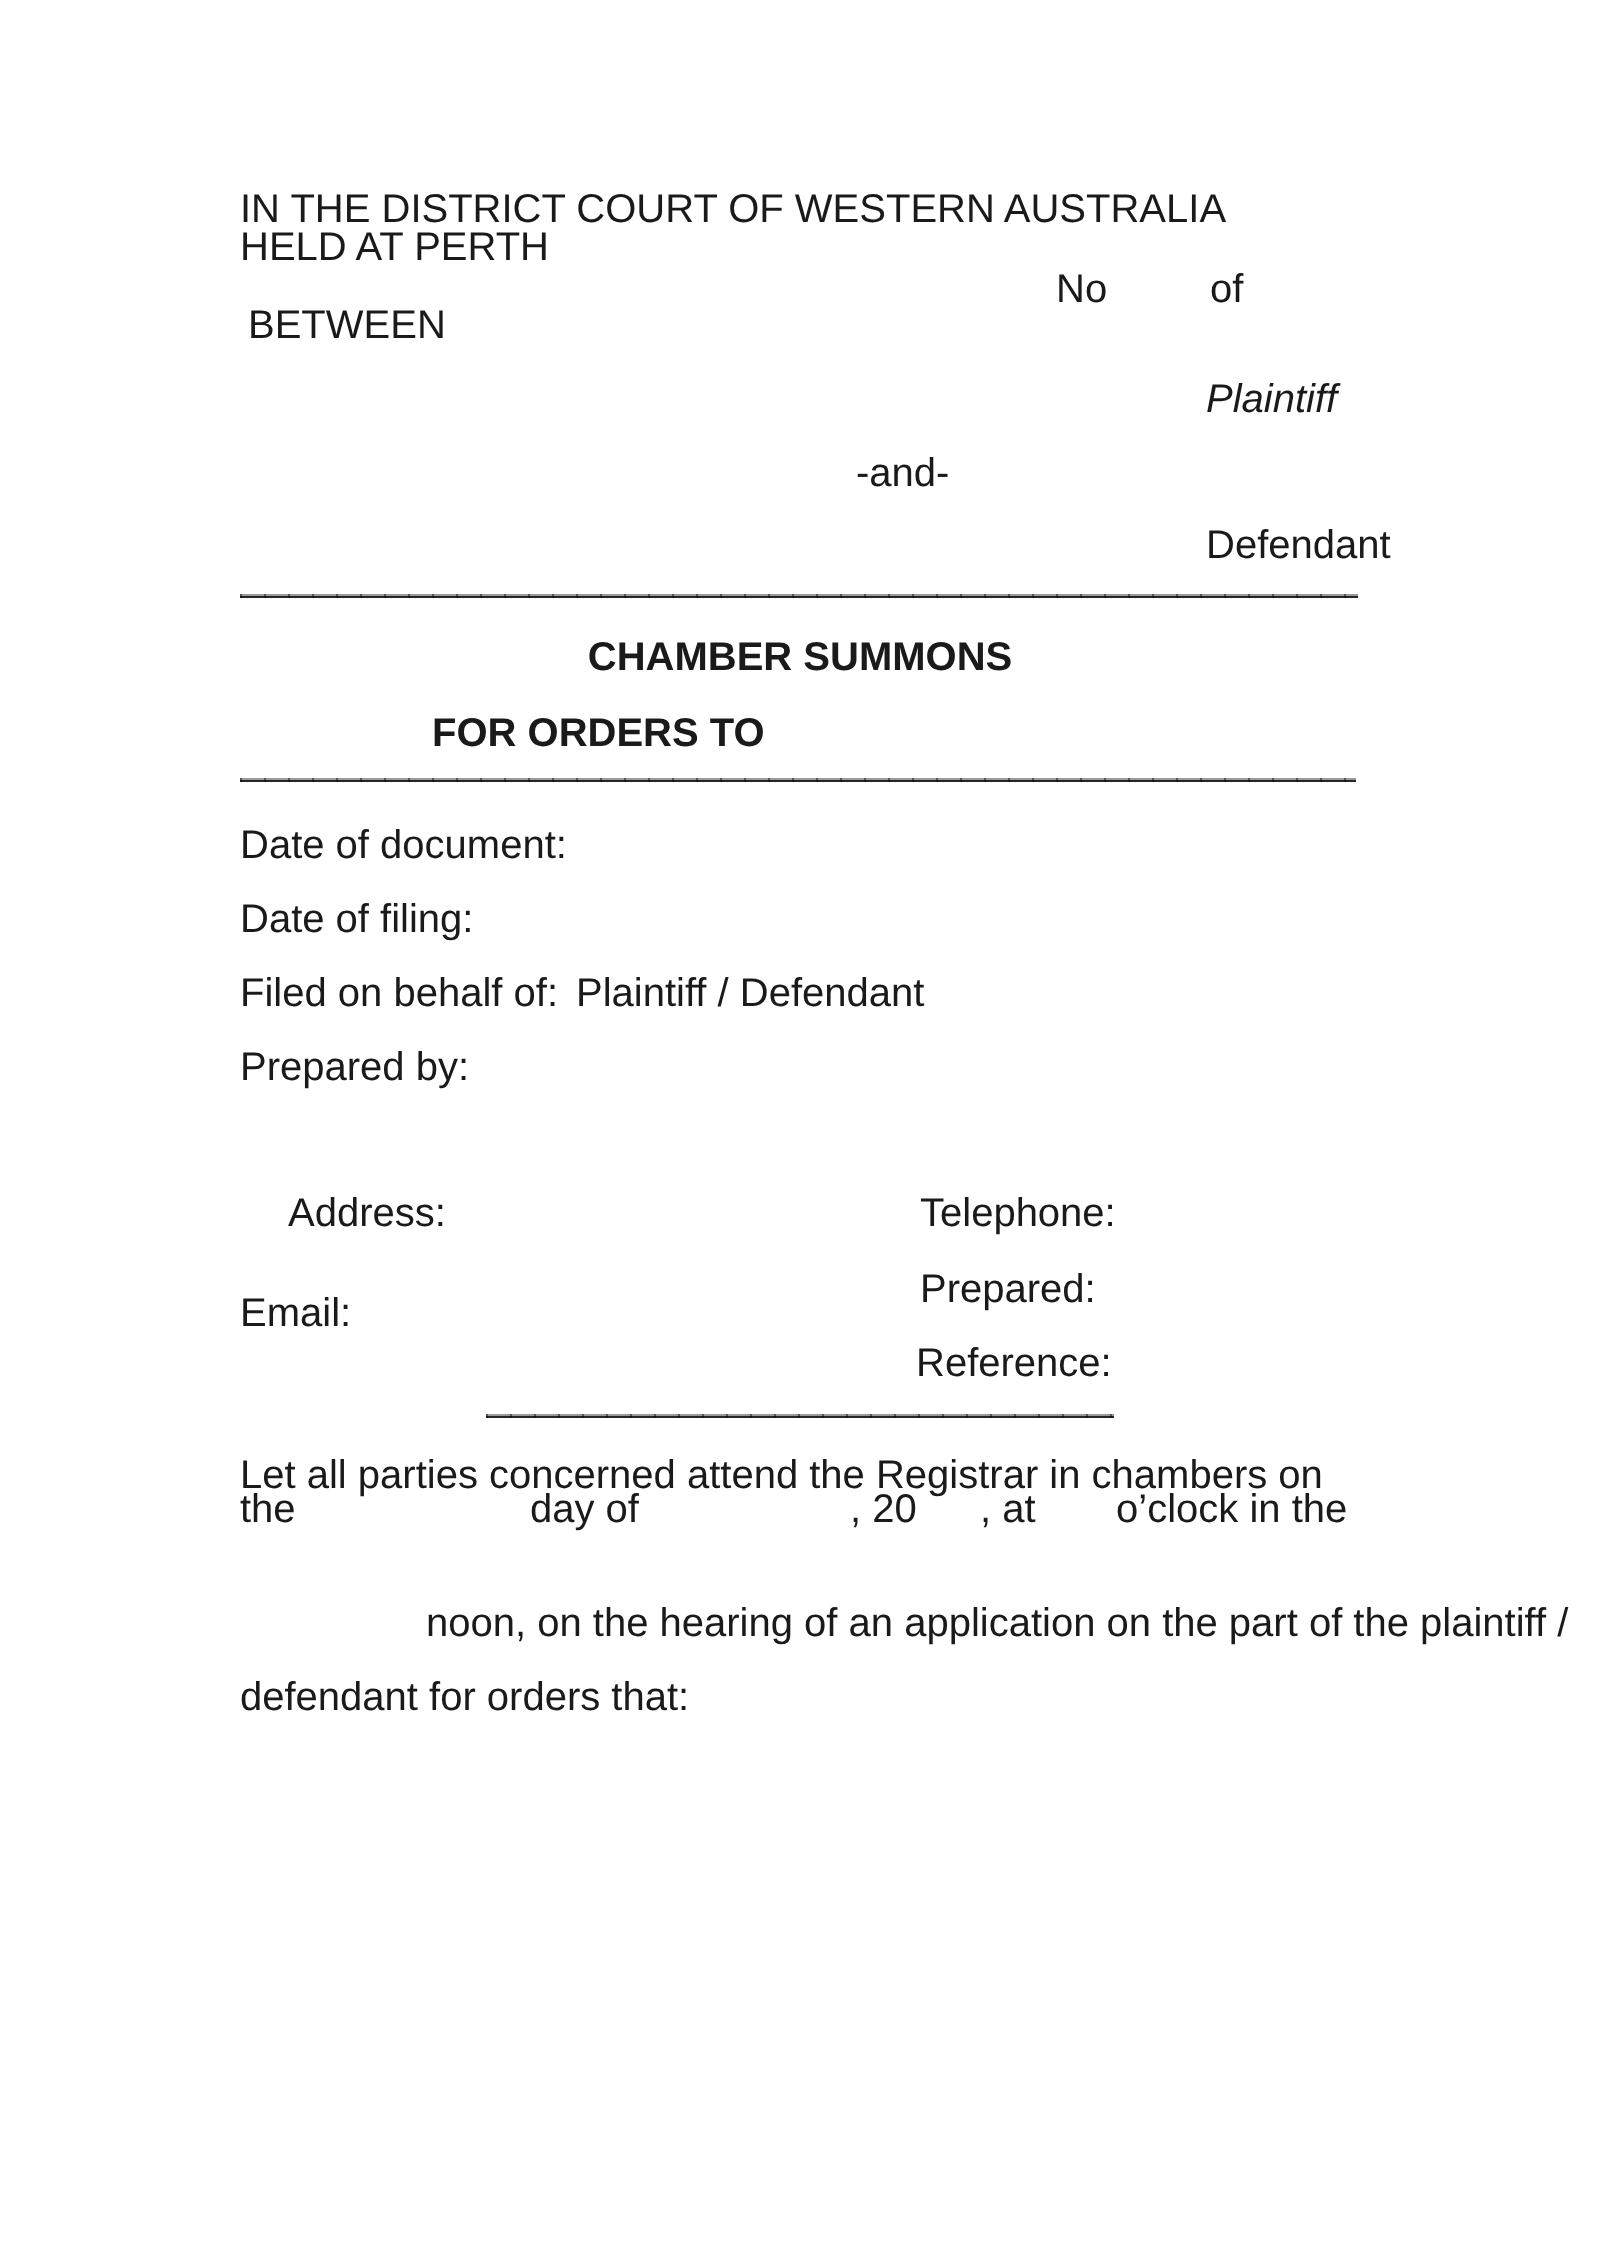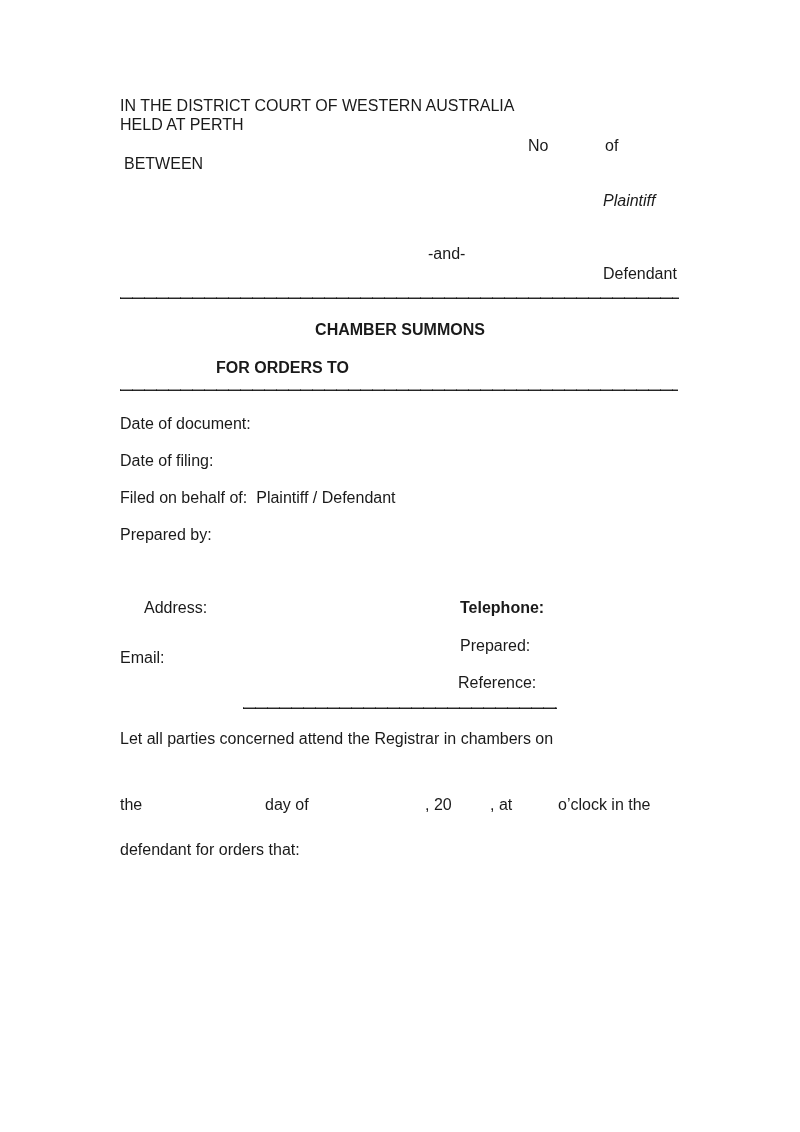--- a/index.html
+++ b/index.html
@@ -6,21 +6,21 @@
     margin: 0;
     padding: 0;
     background: #ffffff;
   }
   .page {
     position: relative;
     width: 800px;
     height: 1132px;
     background: #ffffff;
     font-family: "Liberation Sans", "DejaVu Sans", sans-serif;
-    font-size: 16px;
+    font-size: 20px;
     color: #1a1a1a;
     overflow: hidden;
   }
   .abs {
     position: absolute;
     white-space: nowrap;
     line-height: 19px;
   }
   .bold { font-weight: bold; }
   .center { text-align: center; }
@@ -44,56 +44,57 @@
     <div>HELD AT PERTH</div>
   </div>
 
   <span class="abs" style="left:528px; top:136px;">No</span>
   <span class="abs" style="left:605px; top:136px;">of</span>
 
   <span class="abs" style="left:124px; top:154px;">BETWEEN</span>
 
   <span class="abs" style="left:603px; top:191px;font-style:italic;">Plaintiff</span>
 
-  <span class="abs" style="left:428px; top:228px;margin-top:16px;">-and-</span>
+  <span class="abs" style="left:428px; top:228px;">-and-</span>
 
   <span class="abs" style="left:603px; top:264px;">Defendant</span>
 
   <div class="rule" style="left:120px; top:297px; width:559px;"></div>
 
   <div class="abs bold center" style="left:0px; top:320px; width:800px;">CHAMBER SUMMONS</div>
   <div class="abs bold" style="left:216px; top:358px;">FOR ORDERS TO</div>
 
   <div class="rule" style="left:120px; top:389px; width:558px;"></div>
 
   <span class="abs" style="left:120px; top:414px;">Date of document:</span>
 
   <span class="abs" style="left:120px; top:451px;">Date of filing:</span>
 
   <span class="abs" style="left:120px; top:488px;"><span>Filed on behalf of:</span><span class="gap-sm">Plaintiff / Defendant</span></span>
 
   <span class="abs" style="left:120px; top:525px;">Prepared by:</span>
 
 
   <span class="abs" style="left:120px; top:598px;margin-left:24px;">Address:</span>
-  <span class="abs" style="left:460px; top:598px;font-weight:bold;">Telephone:</span>
+  <span class="abs" style="left:460px; top:598px;">Telephone:</span>
 
   <span class="abs" style="left:460px; top:636px;">Prepared:</span>
 
   <span class="abs" style="left:120px; top:648px;">Email:</span>
   <span class="abs" style="left:458px; top:673px;">Reference:</span>
 
   <div class="rule" style="left:243px; top:707px; width:314px;"></div>
 
   <span class="abs" style="left:120px; top:729px;text-align:center;">Let all parties concerned attend the Registrar in chambers on</span>
 
-  <div class="abs" style="left:120px; top:795px; width:560px; height:19px;text-decoration:underline;">
+  <div class="abs" style="left:120px; top:746px; width:560px; height:19px;text-decoration:underline;">
     <span class="abs" style="left:0px; top:0px;">the</span>
     <span class="abs" style="left:145px; top:0px;">day of</span>
     <span class="abs" style="left:305px; top:0px;">, 20</span>
     <span class="abs" style="left:348px; top:0px;margin-left:22px;">, at</span>
     <span class="abs" style="left:438px; top:0px;">o’clock in the</span>
   </div>
 
+  <span class="abs" style="left:213px; top:803px;">noon, on the hearing of an application on the part of the plaintiff /</span>
 
   <span class="abs" style="left:120px; top:840px;">defendant for orders that:</span>
 
 </div>
 
 </body></html>

